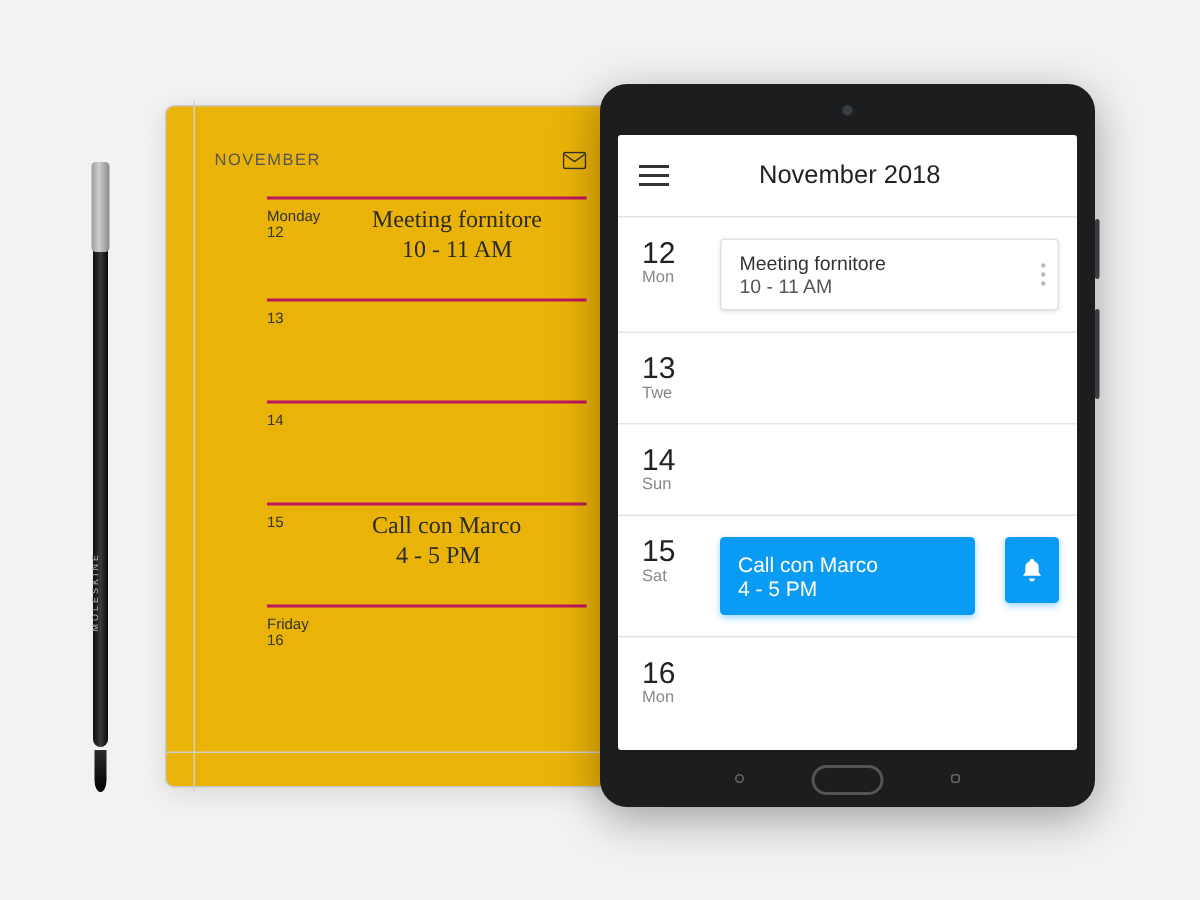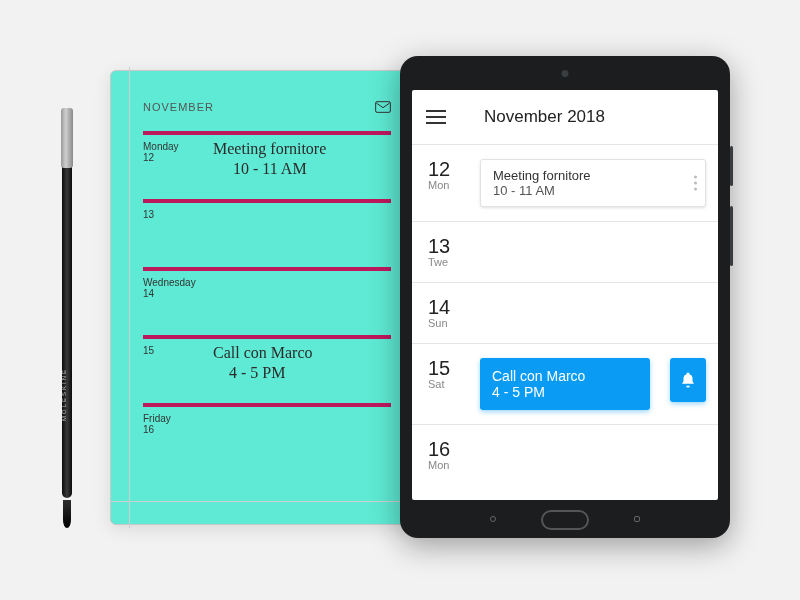--- a/index.html
+++ b/index.html
@@ -44,21 +44,21 @@
     background: linear-gradient(#2c2c2c,#000);
     border-bottom-left-radius: 50% 8px;
     border-bottom-right-radius: 50% 8px;
   }
 
   
   .notebook {
     position: absolute;
     left: 110px; top: 70px;
     width: 300px; height: 455px;
-    background: #5eead4;
+    background: #eab308;
     border: 1px solid #c8c8c8;
     box-shadow: 0 4px 18px rgba(0,0,0,.10);
     border-radius: 6px 2px 2px 6px;
   }
   .notebook::before, .notebook::after {
     content:""; position:absolute; background:#cfcfcf;
   }
   .notebook::before { left: 18px; top: -4px; width: 1px; height: calc(100% + 8px);}
   .notebook::after  { left: 0; bottom: 22px; width: 100%; height: 1px;}
   .nb-inner {
@@ -66,24 +66,25 @@
   }
   .nb-top {
     display:flex; justify-content:space-between; align-items:center;
     margin-bottom: 18px;
   }
   .nb-month {
     font-size: 11px; letter-spacing: 1px; color:#555;
   }
   .nb-mail { width:16px; height:12px; }
   .nb-day {
-    border-top: 4px solid #be185d;
+    border-top: 2px solid #be185d;
     padding: 6px 0 0 0;
     height: 68px;
     position: relative;
+    margin-left: 35px;
   }
   .nb-day-label { font-size: 10px; color:#333; }
   .nb-day-num   { font-size: 10px; color:#333; }
   .nb-hand {
     position: absolute; left: 70px; top: 4px;
     font-family: "Segoe Script","Comic Sans MS",cursive;
     font-size: 16px; color:#2b2b2b; line-height: 1.25;
     white-space: pre;
   }
 
@@ -115,21 +116,21 @@
   .tablet .sidebtn.a{ top:90px; height:40px;}
   .tablet .sidebtn.b{ top:150px; height:60px;}
 
   .screen {
     position:absolute; left:12px; right:12px; top:34px; bottom:38px;
     background:#fff; border-radius:2px; overflow:hidden;
     display:flex; flex-direction:column;
   }
   .app-header {
     height:54px; display:flex; align-items:center;
-    padding: 0 14px; gap: 38px;
+    padding: 0 14px; gap: 60px;
   }
   .burger { display:flex; flex-direction:column; gap:4px; }
   .burger span { width:20px; height:2px; background:#333; display:block;}
   .app-title { font-size:17px; color:#222; font-weight:400;}
 
   .divider { height:1px; background:#e5e5e5;}
 
   .day-row {
     display:flex; align-items:flex-start;
     padding: 14px 12px 14px 16px;
@@ -200,21 +201,20 @@
       <div class="nb-day">
         <div class="nb-day-label">Monday</div>
         <div class="nb-day-num">12</div>
         <div class="nb-hand">Meeting fornitore
      10 - 11 AM</div>
       </div>
       <div class="nb-day">
         <div class="nb-day-num">13</div>
       </div>
       <div class="nb-day">
-        <div class="nb-day-label">Wednesday</div>
         <div class="nb-day-num">14</div>
       </div>
       <div class="nb-day">
         <div class="nb-day-num">15</div>
         <div class="nb-hand">Call con Marco
     4 - 5 PM</div>
       </div>
       <div class="nb-day">
         <div class="nb-day-label">Friday</div>
         <div class="nb-day-num">16</div>

